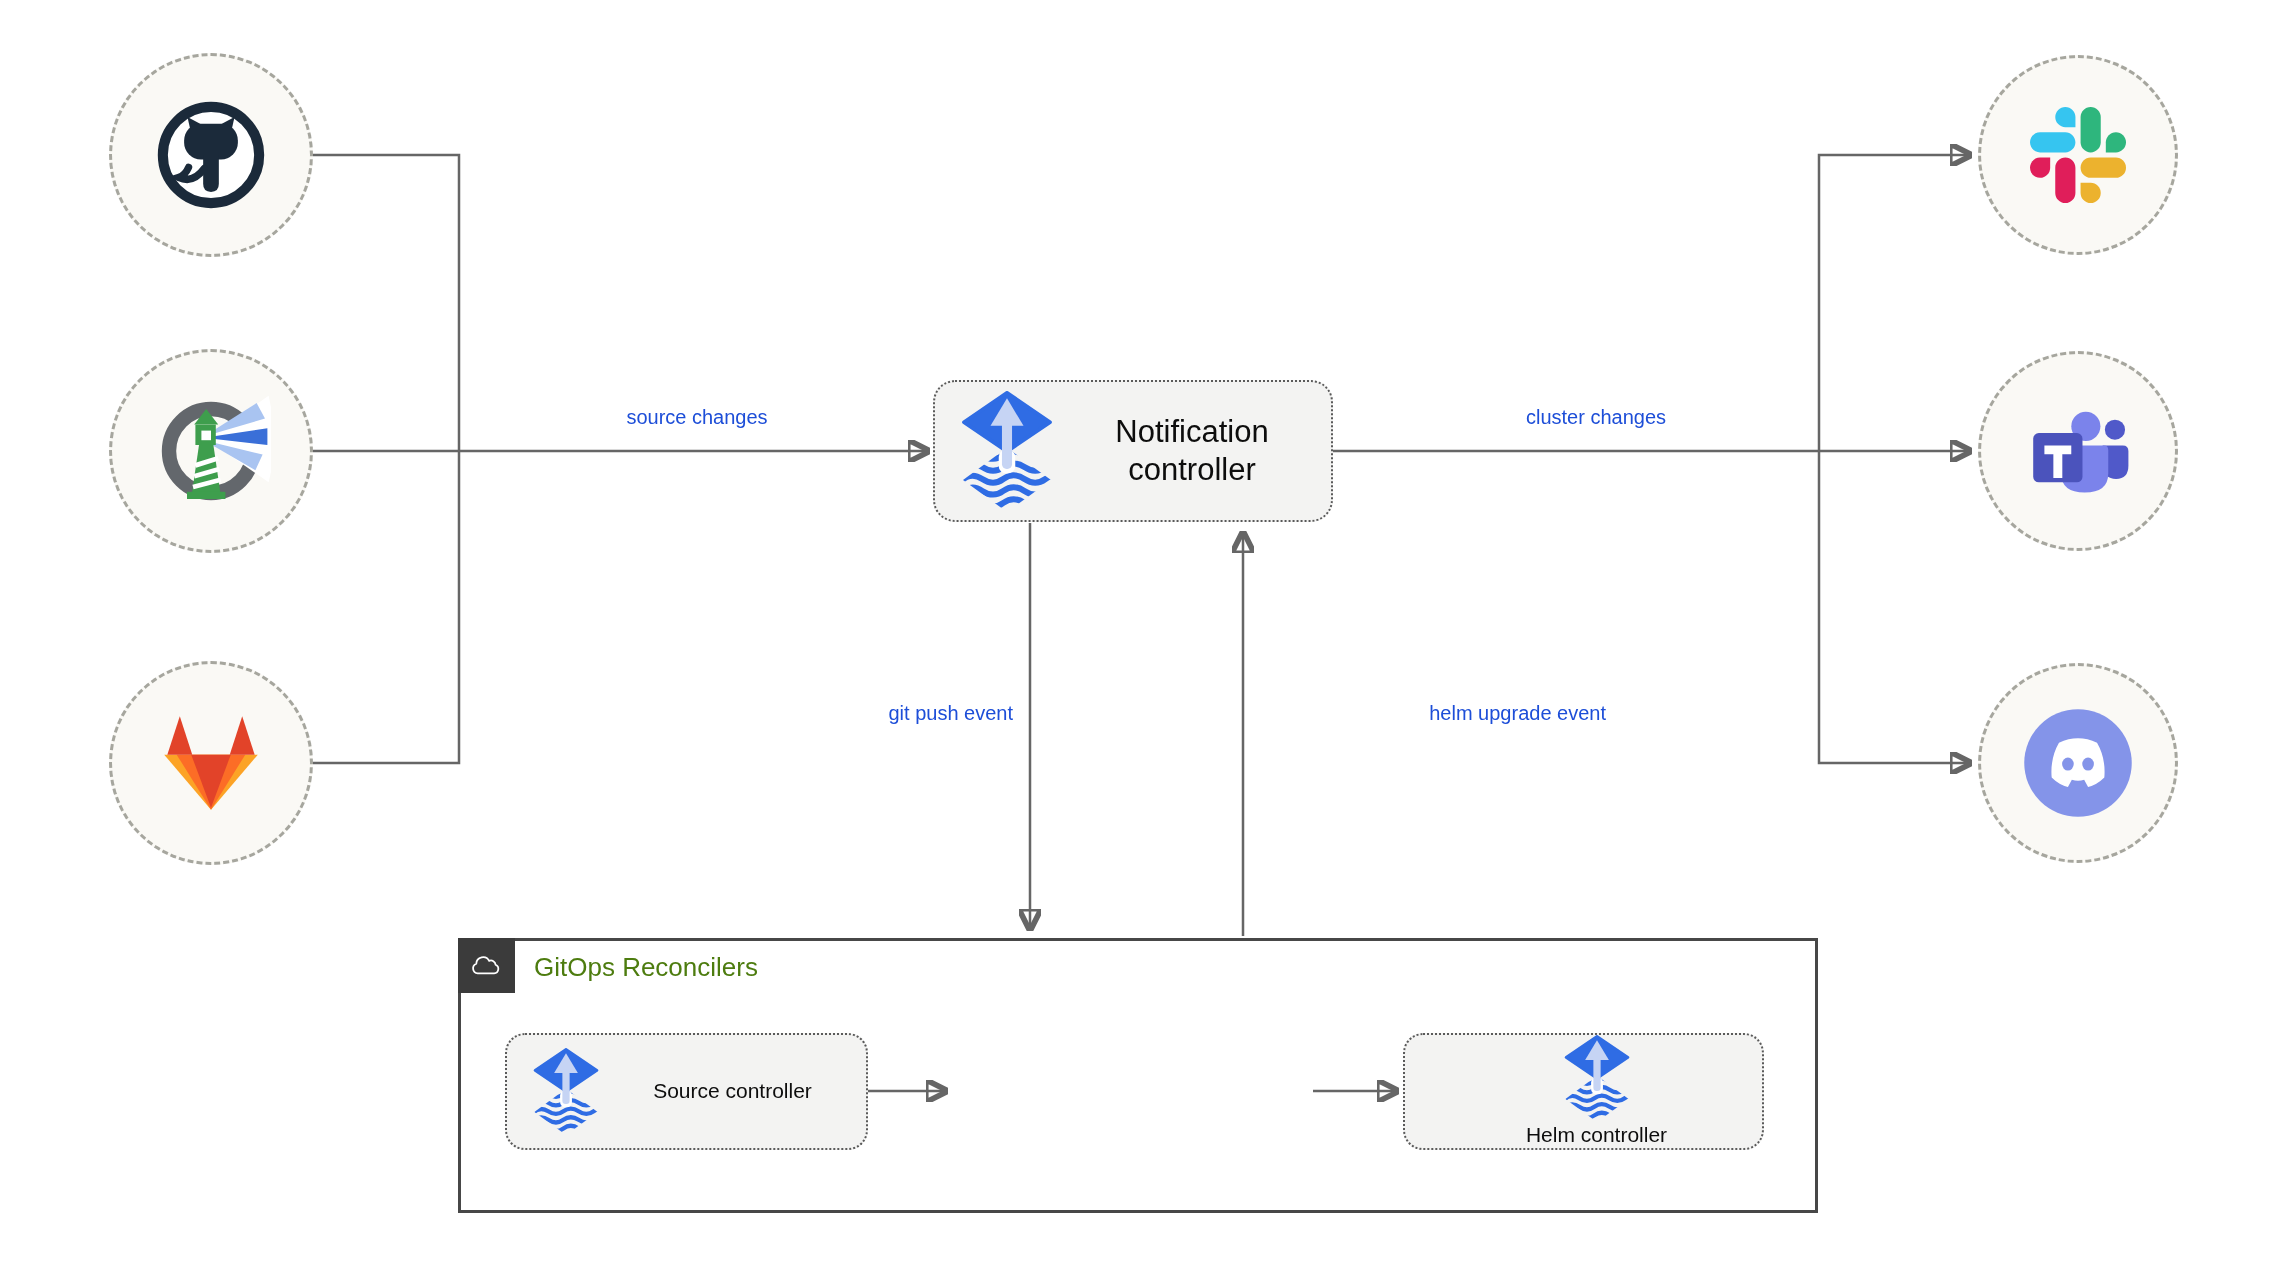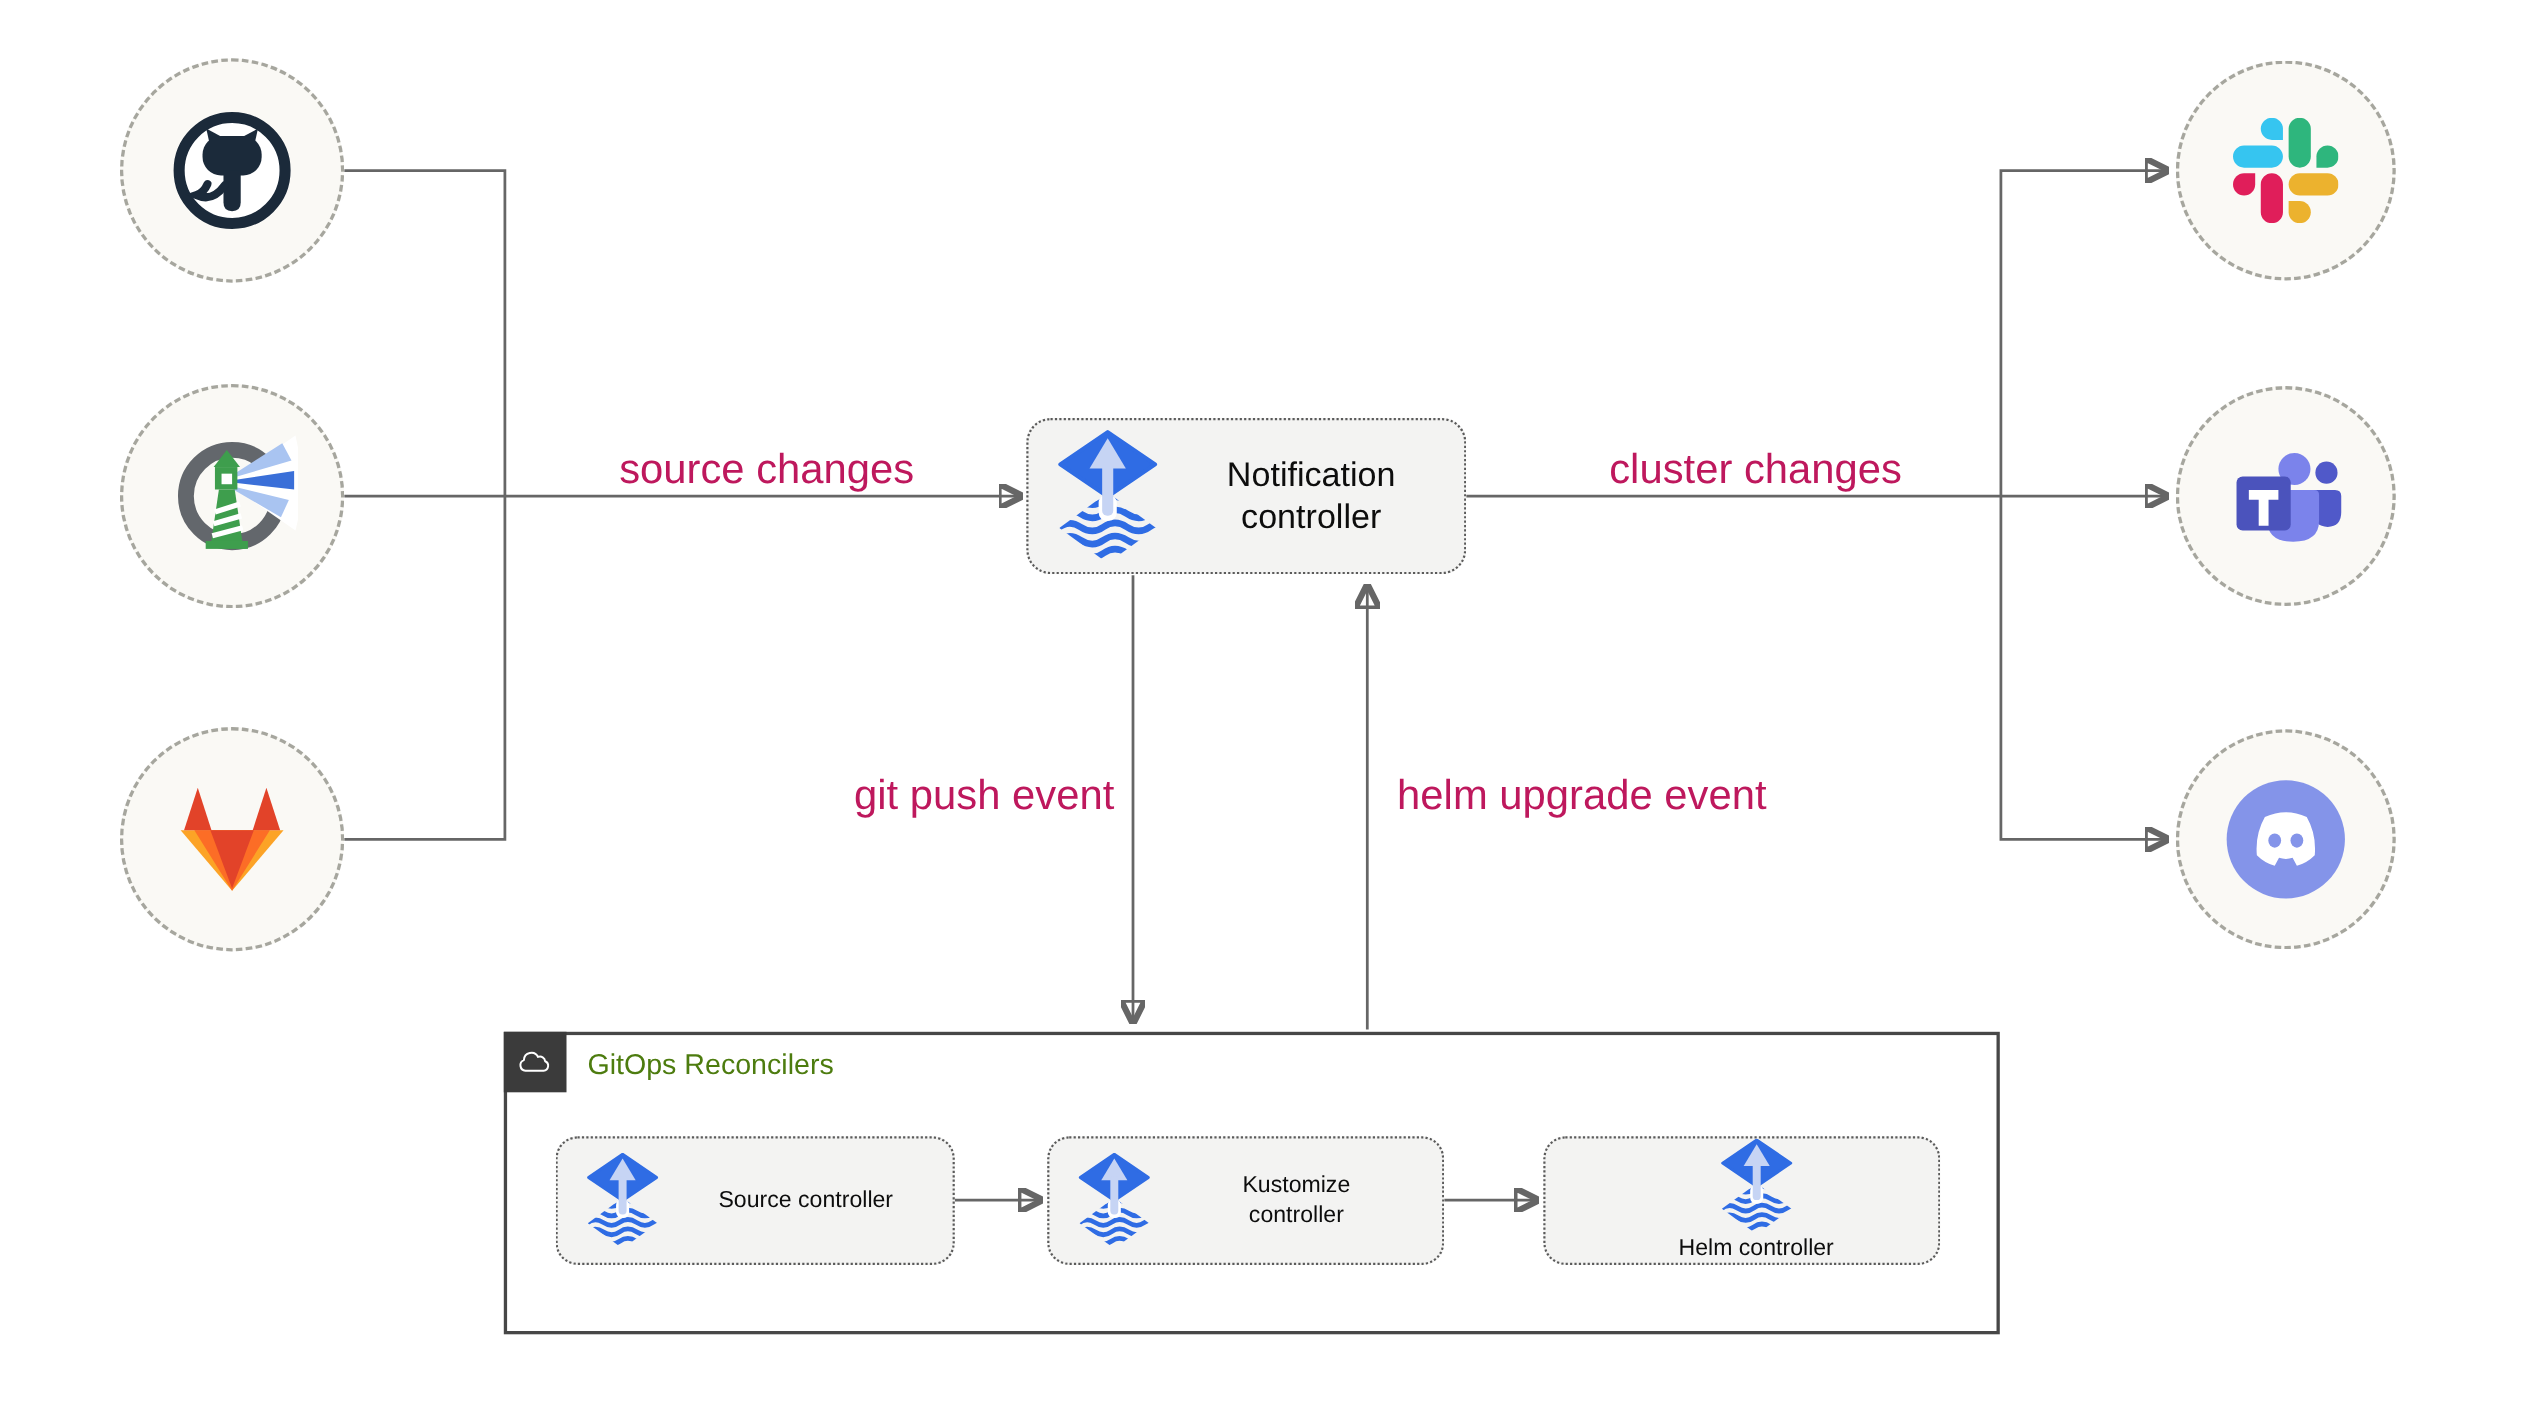--- a/index.html
+++ b/index.html
@@ -9,21 +9,21 @@
   .wires path{fill:none;stroke:#666666;stroke-width:2.5px;}
   .circle{position:absolute;box-sizing:border-box;border-radius:50%;
           background:#faf9f5;border:3px dashed #a6a69e;
           display:flex;align-items:center;justify-content:center;}
   .ctrl{position:absolute;box-sizing:border-box;background:#f3f3f2;
         border:2.5px dotted #5a5a5a;border-radius:20px;
         display:flex;align-items:center;padding-left:26px;}
   .txt-outer{flex:1;display:flex;justify-content:center;}
   .ctrl-label{max-width:176px;text-align:center;font-size:21px;line-height:1.24;color:#0d0d0d;}
   .ctrl-label.big{max-width:248px;font-size:31px;}
-  .flow-label{position:absolute;font-size:38px;line-height:1.2;color:#be185d;white-space:nowrap;}
+  .flow-label{position:absolute;font-size:20px;line-height:1.2;color:#1d4ed8;white-space:nowrap;}
   .group{position:absolute;box-sizing:border-box;border:3px solid #474747;background:transparent;}
   .badge{position:absolute;left:-3px;top:-3px;width:57px;height:55px;background:#3b3b3b;
          display:flex;align-items:center;justify-content:center;}
   .group-title{position:absolute;left:73px;top:11px;font-size:26px;color:#4d7c0f;white-space:nowrap;}
   .defs-holder{position:absolute;width:0;height:0;overflow:hidden;}
 </style>
 </head>
 <body>
 
 <svg class="defs-holder" aria-hidden="true">
@@ -194,28 +194,20 @@
   </div>
 
   <div class="ctrl" style="left:505px;top:1033px;width:363px;height:117px;">
     <svg width="66" height="87">
         <use href="#sym-flux"></use>
       </svg>
     <div class="txt-outer">
       <div class="ctrl-label">Source controller</div>
     </div>
   </div>
-  <div class="ctrl" style="left:952px;top:1033px;width:361px;height:117px;">
-    <svg width="66" height="87">
-        <use href="#sym-flux"></use>
-      </svg>
-    <div class="txt-outer">
-      <div class="ctrl-label">Kustomize controller</div>
-    </div>
-  </div>
   <div class="ctrl" style="left:1403px;top:1033px;width:361px;height:117px;flex-direction:column;">
     <svg width="66" height="87">
         <use href="#sym-flux"></use>
       </svg>
     <div class="txt-outer">
       <div class="ctrl-label">Helm controller</div>
     </div>
   </div>
 
 </div>

